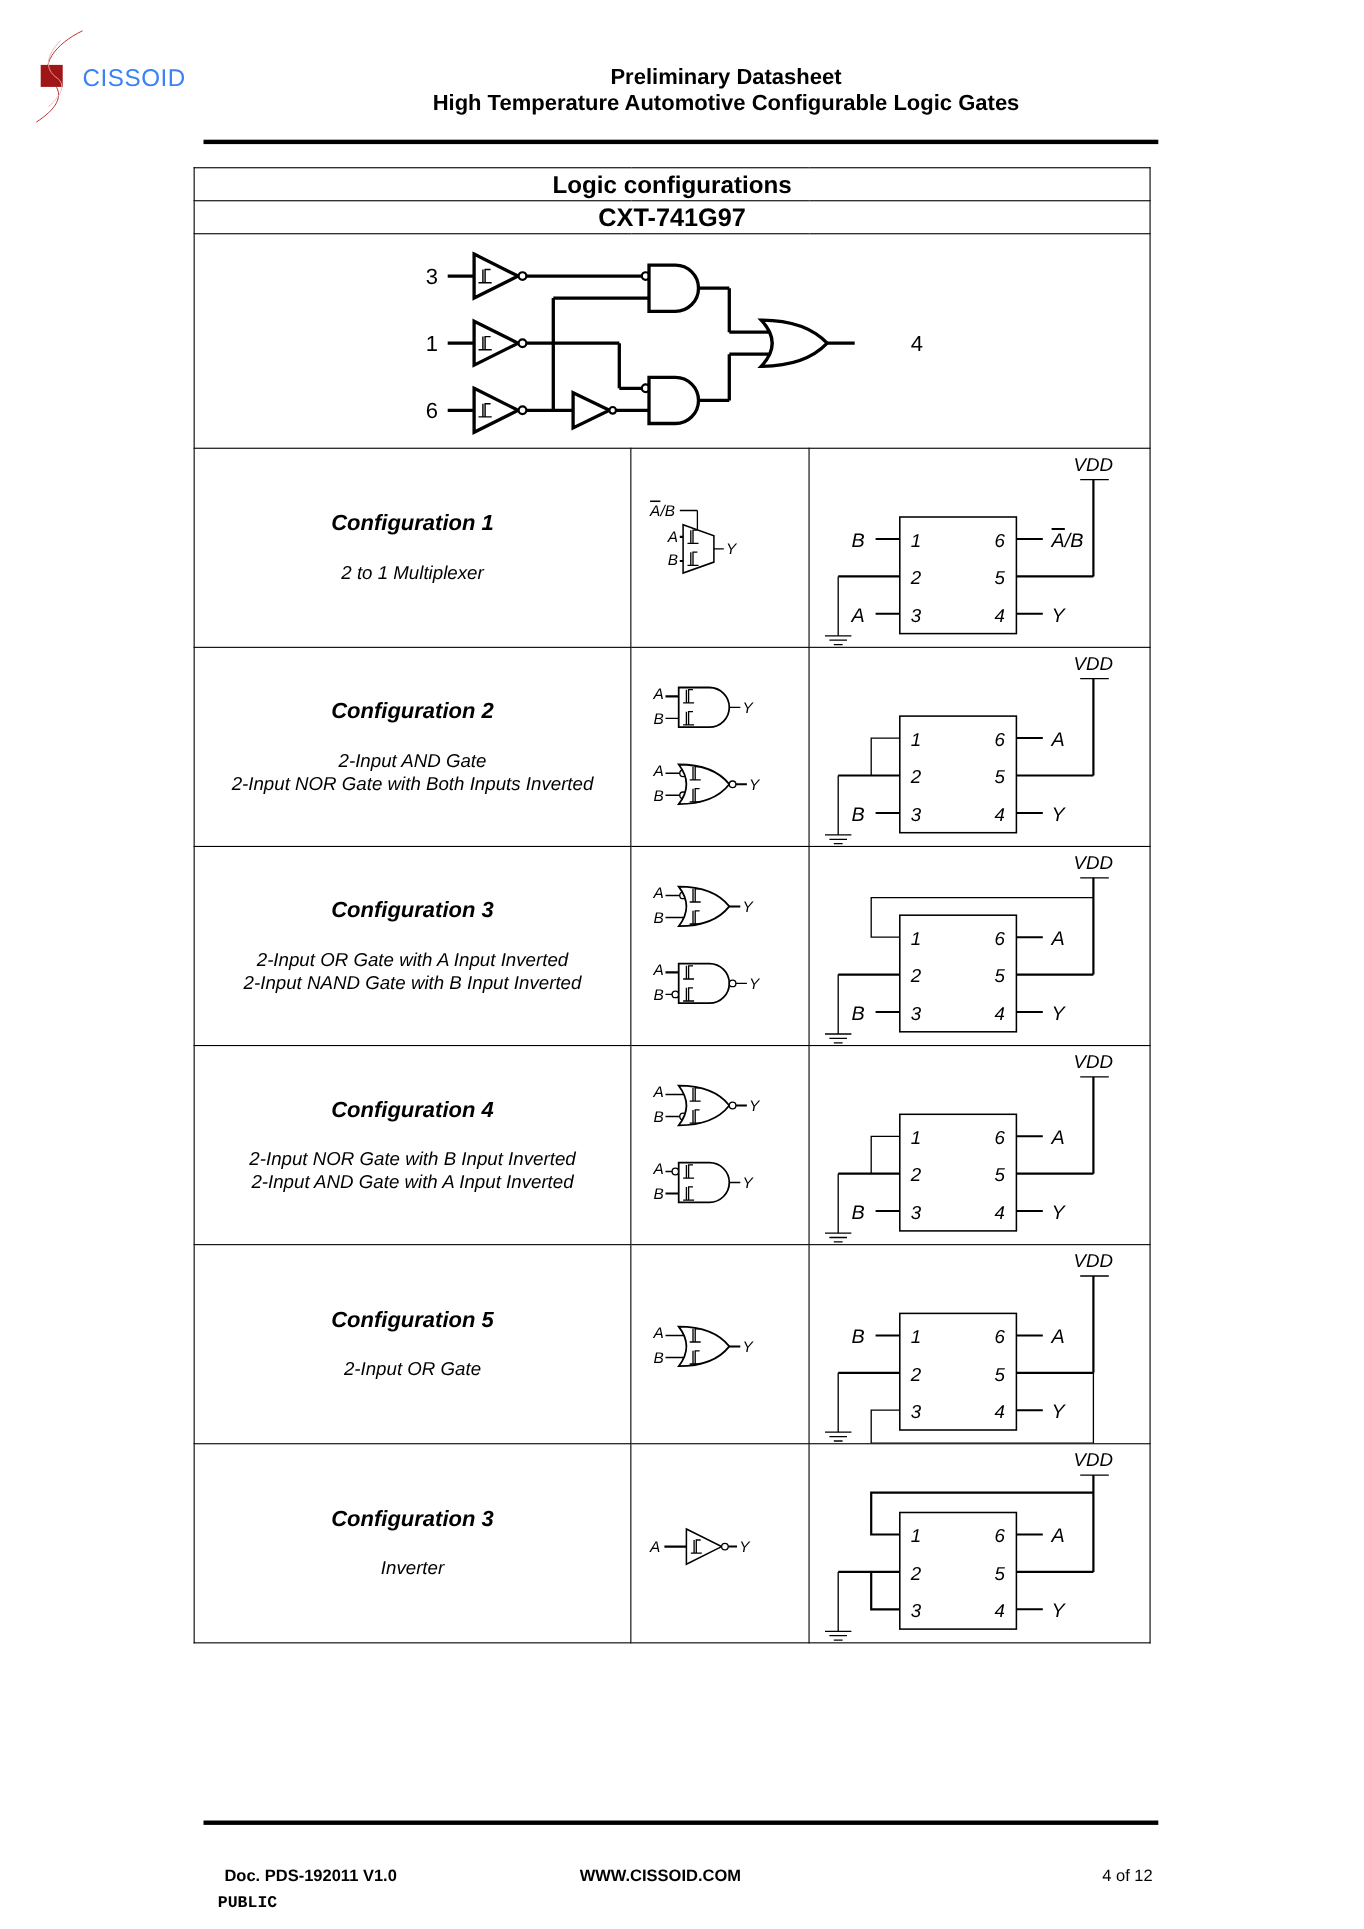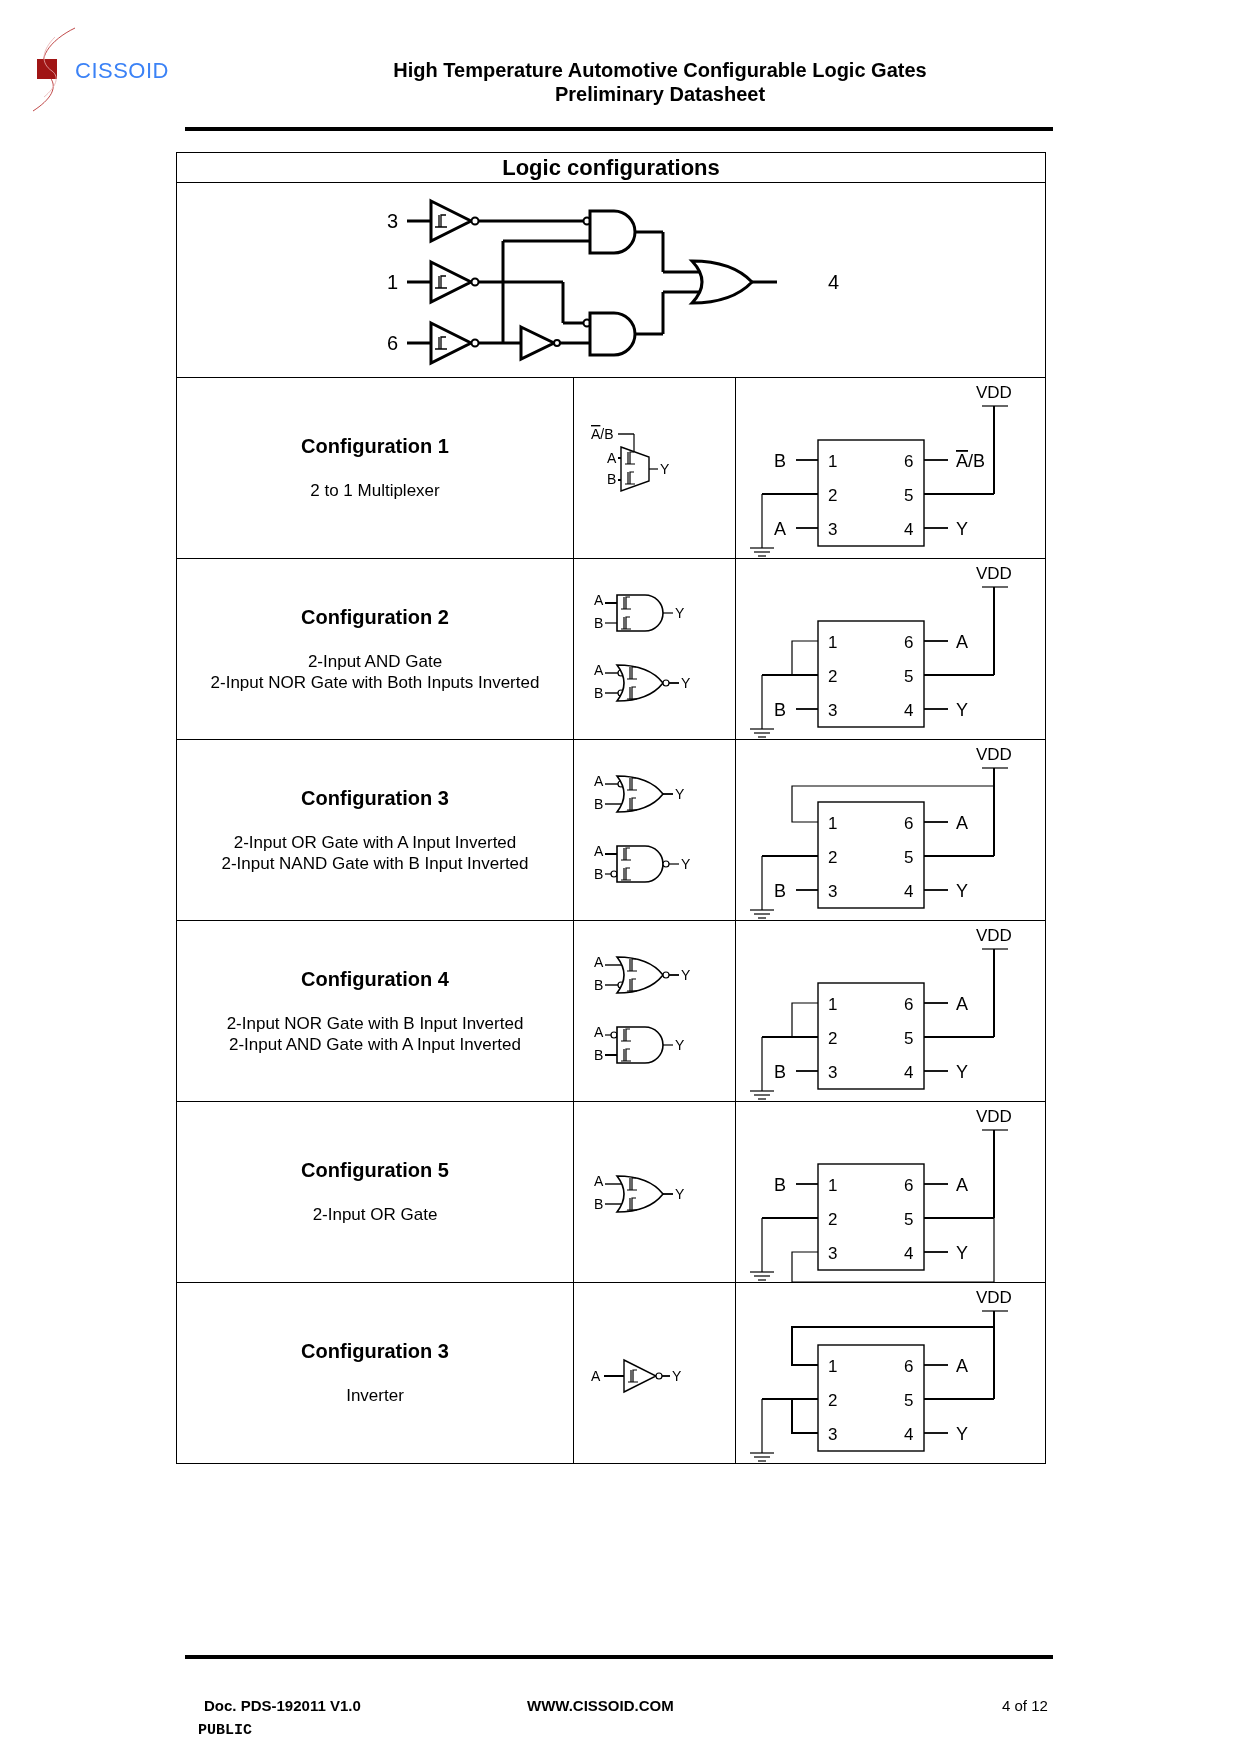--- a/index.html
+++ b/index.html
@@ -6,48 +6,51 @@
   body{width:1240px;height:1754px;position:relative;overflow:hidden;font-family:"Liberation Sans",sans-serif;color:#000;}
   .abs{position:absolute;}
   .logo-text{left:75px;top:58px;font-size:22px;color:#3b82f6;letter-spacing:0.5px;}
   .hdr-title{left:330px;width:660px;top:58px;text-align:center;font-weight:bold;font-size:20px;line-height:24px;}
   .rule{height:4px;background:#000;}
   table.cfg{position:absolute;left:176px;top:152px;width:868px;border-collapse:collapse;}
   table.cfg td{border:1.5px solid #000;padding:0;vertical-align:middle;}
   .th1{height:29px;text-align:center;font-weight:bold;font-size:22px;line-height:29px;}
   .th2{height:29px;text-align:center;font-weight:bold;font-size:23px;line-height:29px;}
   .diag-cell{height:194px;position:relative;}
-  .row td{height:180px;}
+  .row td{height:180px;font-style:italic;}
   .c1{width:396px;text-align:center;}
   .c2{width:161px;position:relative;}
   .c3{position:relative;}
   .cfg-title{font-weight:bold;font-size:20px;margin-bottom:22px;}
   .cfg-desc{font-size:17px;line-height:21px;}
   svg text{font-family:"Liberation Sans",sans-serif;}
   .foot{font-weight:bold;font-size:15px;}
 </style>
 </head>
 <body>
 
 <svg class="abs" style="left:30px;top:25px" width="120" height="90">
   <path d="M45 3 C 20 15, 5 35, 18 50 C 30 62, 20 75, 3 86" fill="none" stroke="#b01a1a" stroke-width="0.8"></path>
   <rect x="7" y="34" width="20" height="20" fill="#a01515"></rect>
   <path d="M25 12 C 12 25, 10 38, 22 46 C 30 52, 26 62, 14 72" fill="none" stroke="#e8b0b0" stroke-width="0.8"></path>
 </svg>
 <div class="abs logo-text">CISSOID</div>
 <div class="abs hdr-title">
+  <div>Preliminary Datasheet</div>
   <div>High Temperature Automotive Configurable Logic Gates</div>
-  <div>Preliminary Datasheet</div>
 </div>
 <div class="abs rule" style="left:185px;top:127px;width:868px;"></div>
 
 <table class="cfg">
   <tbody>
       <tr>
         <td colspan="3" class="th1">Logic configurations</td>
+      </tr>
+  <tr>
+        <td colspan="3" class="th2">CXT-741G97</td>
       </tr>
   <tr>
     <td colspan="3" class="diag-cell">
       <svg width="868" height="194" style="display:block">
         <g stroke="#000" stroke-width="3" fill="none">
 
           <g>
             <line x1="230" y1="38" x2="254" y2="38"></line>
             <polygon points="254,18 294,38 254,58" fill="#fff"></polygon>
             <circle cx="298" cy="38" r="3.5" fill="#fff" stroke-width="2"></circle>

